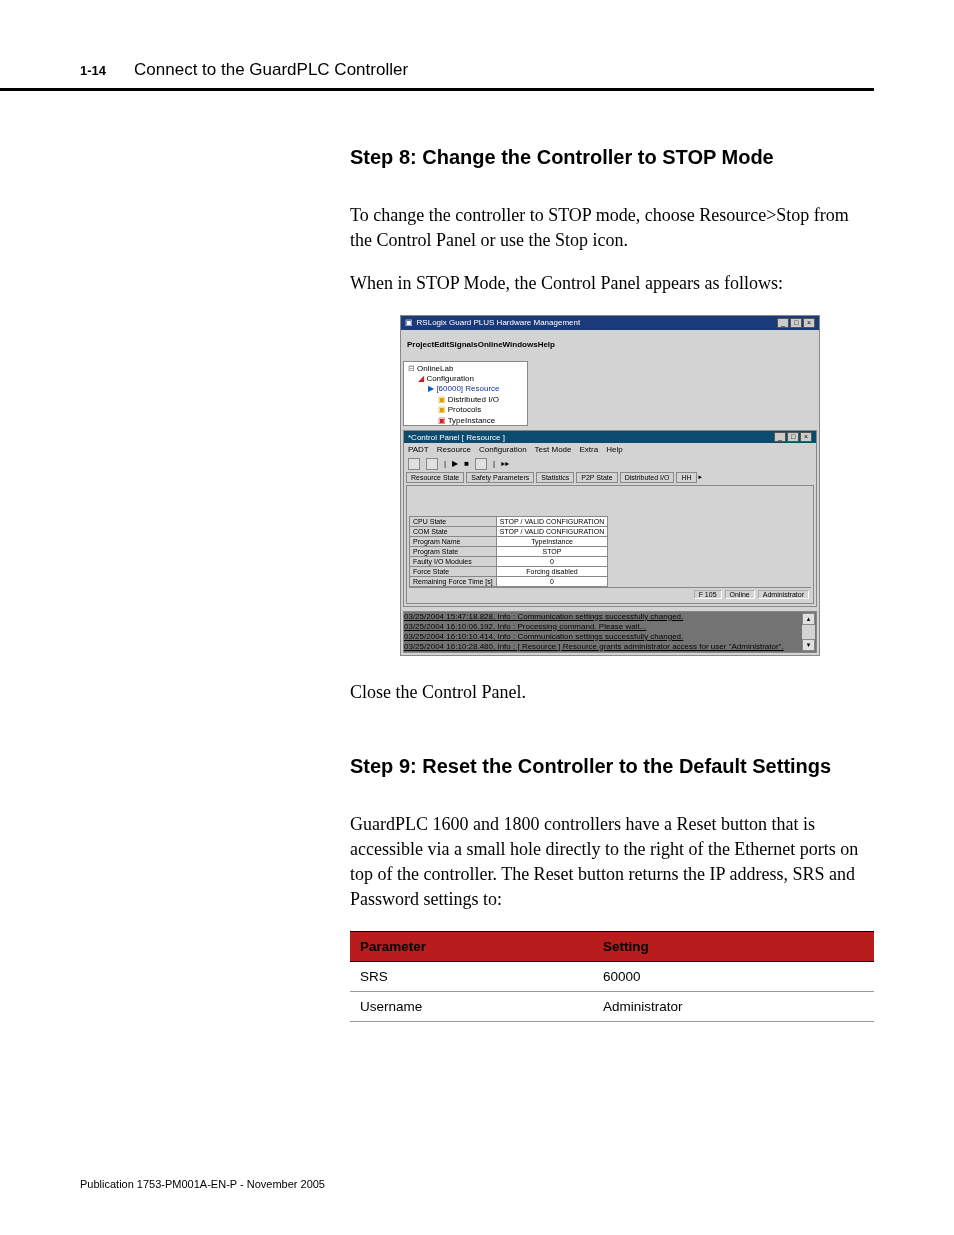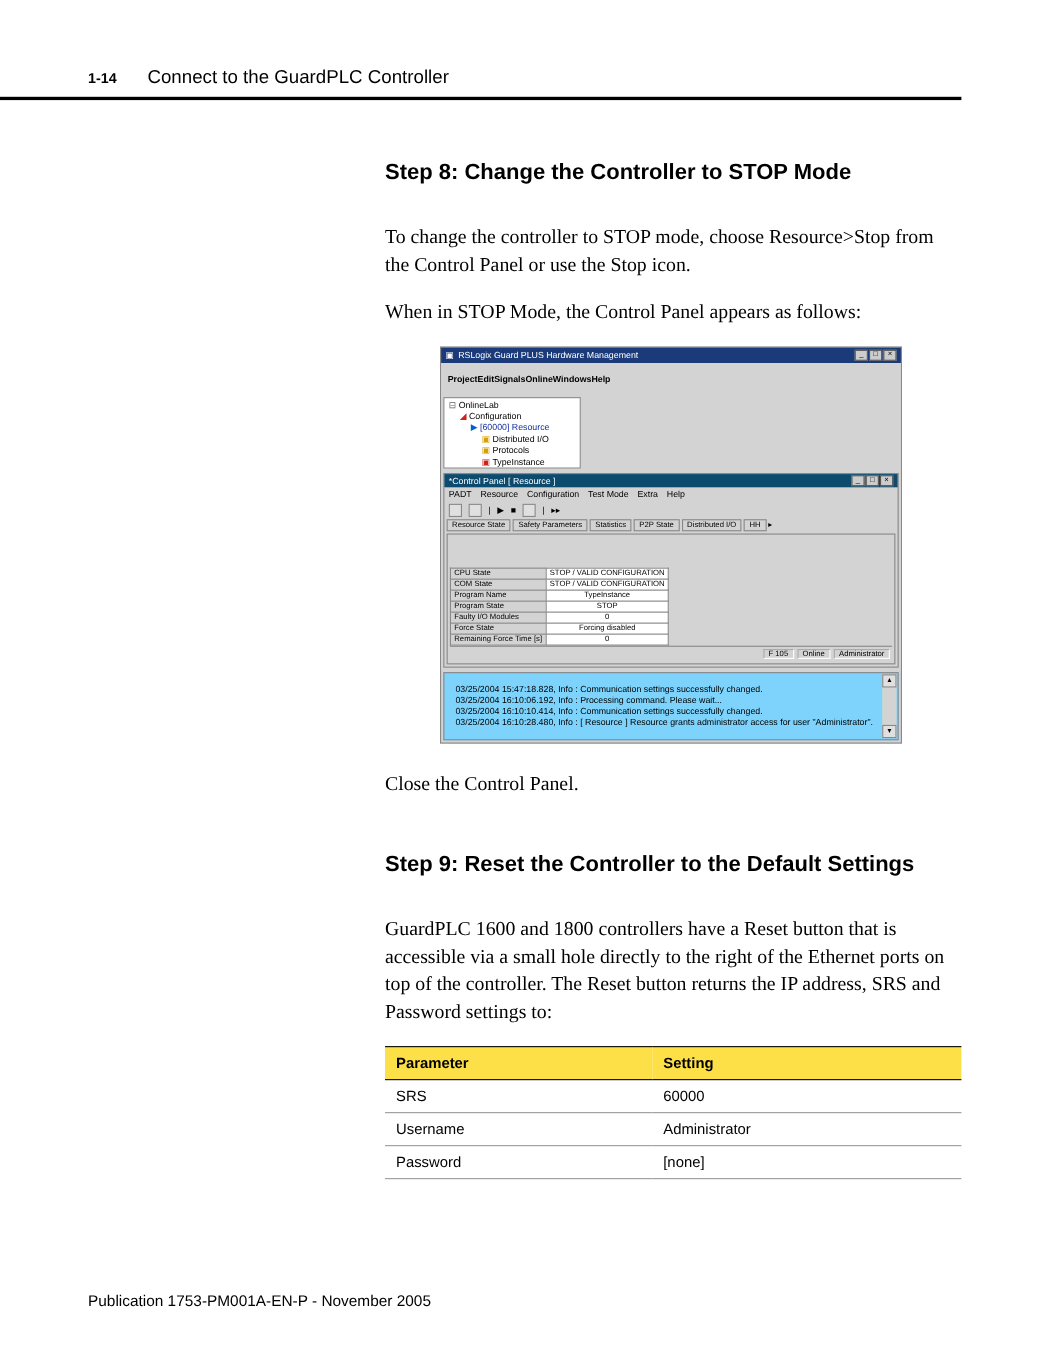--- a/index.html
+++ b/index.html
@@ -196,26 +196,27 @@
       gap: 3px;
       color: #000;
       background: #d3d3d3;
       font-size: 7px;
     }
     .cp-status span {
       border: 1px inset #fff;
       padding: 0 4px;
     }
     .ss-log {
-      background: #7dd3fc;
+      background: #737373;
       border: 1px solid #888;
       margin: 2px;
-      padding: 10px;
+      padding: 0;
       color: #000;
       position: relative;
+      text-decoration: underline;
     }
     .log-line {
       white-space: nowrap;
       overflow: hidden;
       line-height: 1.25;
     }
     .scroll-arrows {
       position: absolute;
       right: 1px;
       top: 1px;
@@ -236,36 +237,36 @@
     }
     .params-table {
       width: 100%;
       border-collapse: collapse;
       font-family: Arial, Helvetica, sans-serif;
       font-size: 13.5px;
       margin-top: 6px;
     }
     .params-table th {
       text-align: left;
-      background: #fde047;
+      background: #b91c1c;
       padding: 7px 10px;
       border-top: 1px solid #000;
       border-bottom: 1px solid #000;
       font-weight: bold;
     }
     .params-table td {
       padding: 7px 10px;
       border-bottom: 1px solid #999;
     }
     .footer {
       position: absolute;
       bottom: 45px;
       left: 80px;
       font-family: Arial, Helvetica, sans-serif;
-      font-size: 14px;
+      font-size: 11px;
     }
     .red { color: #cc2222; }
     .blue { color: #1030a0; }
     .folder-y::before { content: "▣ "; color: #d8a000; }
     .folder-r::before { content: "▣ "; color: #d02020; }
     .res::before { content: "▶ "; color: #0060d0; }
     .cfg::before { content: "◢ "; color: #d02020; }
     .term::before { content: "■ "; color: #000; }
     .minus::before { content: "⊟ "; color: #666; }
   </style>
@@ -417,22 +418,18 @@
     </thead>
     <tbody>
       <tr>
           <td>SRS</td>
           <td>60000</td>
         </tr>
       <tr>
           <td>Username</td>
           <td>Administrator</td>
         </tr>
-      <tr>
-          <td>Password</td>
-          <td>[none]</td>
-        </tr>
     </tbody>
   </table>
 
 </div>
 
 <div class="footer">Publication 1753-PM001A-EN-P - November 2005</div>
 
 </body></html>

